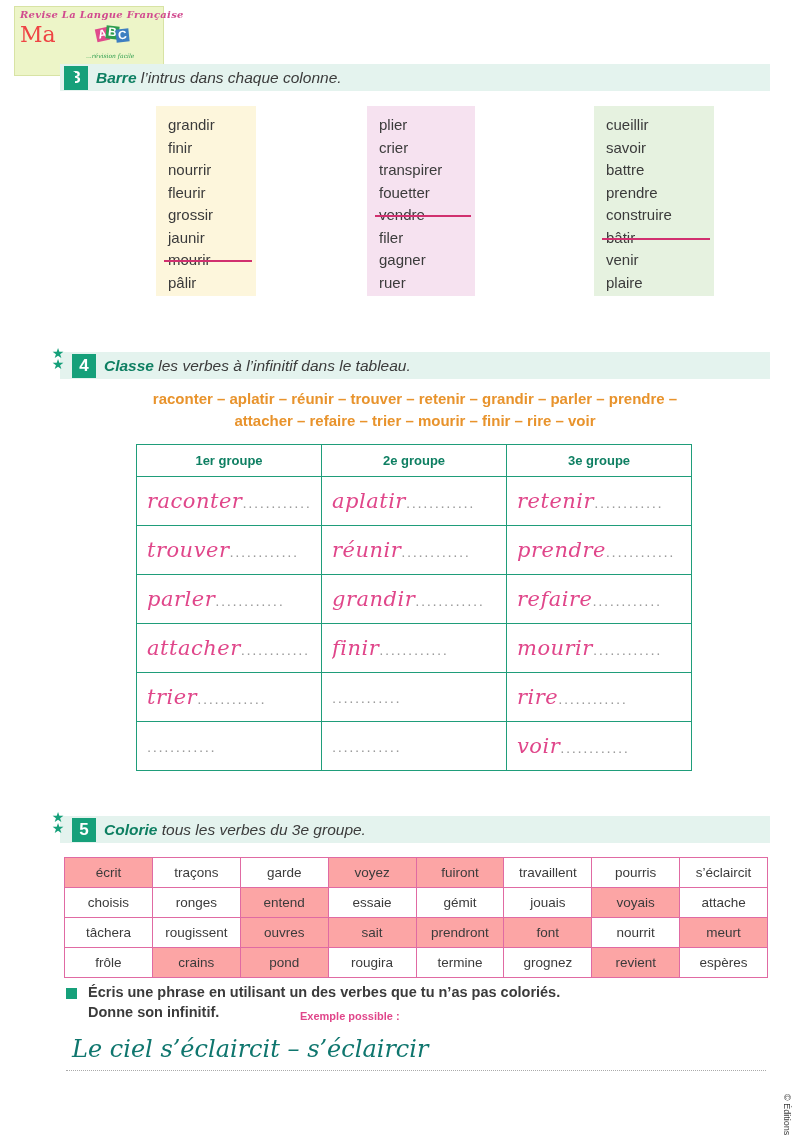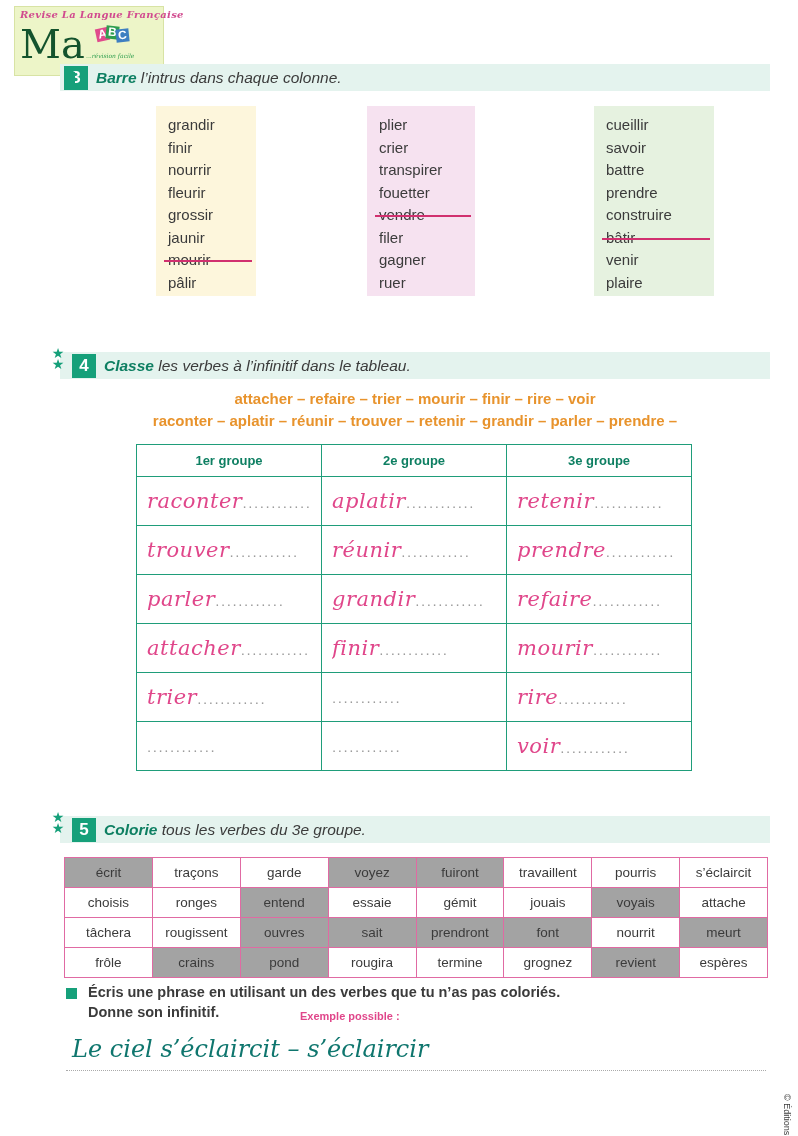--- a/index.html
+++ b/index.html
@@ -35,22 +35,22 @@
     font-size: 10px;
     color: #d14b8f;
     letter-spacing: 0.3px;
     white-space: nowrap;
   }
   .logo-ma {
     position: absolute;
     left: 20px;
     top: 24px;
     font-family: "DejaVu Serif", serif;
-    font-size: 40px;
-    color: #14532d;
+    font-size: 22px;
+    color: #ef4444;
     line-height: 1;
   }
   .logo-abc {
     position: absolute;
     left: 96px;
     top: 26px;
     width: 32px;
     height: 22px;
   }
   .abc-letter {
@@ -228,21 +228,21 @@
     table-layout: fixed;
   }
   .tbl5 td {
     height: 27px;
     border: 1px solid #e06aa3;
     text-align: center;
     font-family: "Liberation Sans", sans-serif;
     font-size: 13.5px;
     color: #3b3b3b;
   }
-  .tbl5 td.hl { background: #a3a3a3; }
+  .tbl5 td.hl { background: #fca5a5; }
 
   
   .sq {
     position: absolute;
     width: 11px;
     height: 11px;
     background: #16a07a;
   }
   .sq3 { left: 64px; top: 72px; }
   .sqf { left: 66px; top: 988px; }
@@ -361,22 +361,22 @@
 </div>
 
 <div class="band band4"></div>
 <div class="stars stars4">★<br>★</div>
 <div class="num-box num4">4</div>
 <div class="band-title bt4">
   <span>Classe</span><span class="light"> les verbes à l’infinitif dans le tableau.</span>
 </div>
 
 <div class="wordlist">
+  <div>raconter – aplatir – réunir – trouver – retenir – grandir – parler – prendre –</div>
   <div>attacher – refaire – trier – mourir – finir – rire – voir</div>
-  <div>raconter – aplatir – réunir – trouver – retenir – grandir – parler – prendre –</div>
 </div>
 
 <table class="tbl4">
   <tbody>
       <tr>
     <th>1er groupe</th>
     <th>2e groupe</th>
     <th>3e groupe</th>
   </tr>
   <tr>

